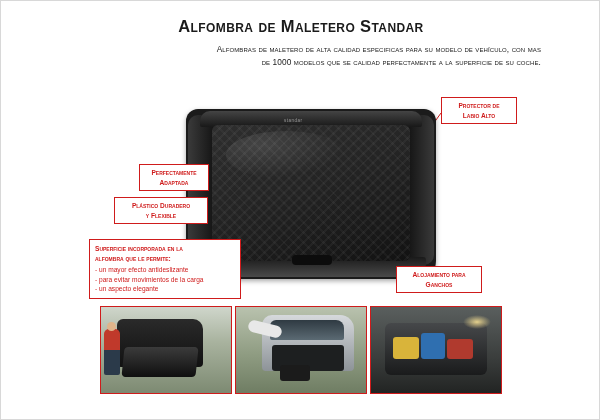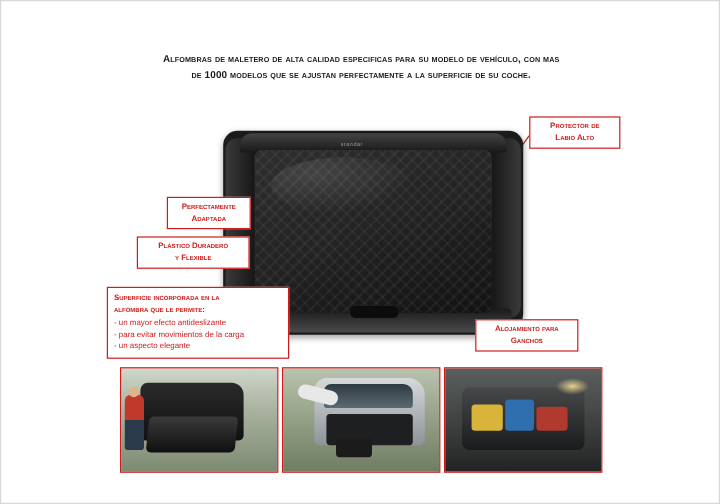--- a/index.html
+++ b/index.html
@@ -33,27 +33,26 @@
     font-weight: bold;
     letter-spacing: 0.4px;
     color: #1a1a1a;
     font-variant: small-caps;
   }
   .subtitle {
     position: absolute;
     top: 42px;
     left: 60px;
     width: 480px;
-    text-align: center;
+    text-align: right;
     font-size: 8.3px;
     line-height: 13px;
     color: #1a1a1a;
     font-variant: small-caps;
     letter-spacing: 0.1px;
-    font-weight: bold;
   }
 
   
   .product-photo {
     position: absolute;
     left: 185px;
     top: 108px;
     width: 250px;
     height: 170px;
   }
@@ -287,23 +286,24 @@
   .pc-light {
     position: absolute; left: 92px; top: 8px; width: 28px; height: 14px;
     background: radial-gradient(ellipse at center, rgba(255,230,150,0.85), rgba(255,230,150,0) 70%);
   }
 </style>
 </head>
 <body>
 
 <div id="page">
 
+  <div class="title">Alfombra de Maletero Standar</div>
   <div class="subtitle">
     <div>Alfombras de maletero de alta calidad especificas para su modelo de vehículo, con mas</div>
-    <div>de 1000 modelos que se ajustan perfectamente a la superficie de su coche.</div>
+    <div>de 1000 modelos que se calidad perfectamente a la superficie de su coche.</div>
   </div>
 
   <svg class="svg-lines">
     <line x1="208" y1="172" x2="248" y2="150" stroke="#cf1b1b" stroke-width="1"></line>
     <line x1="207" y1="205" x2="243" y2="196" stroke="#cf1b1b" stroke-width="1"></line>
     <line x1="440" y1="112" x2="420" y2="140" stroke="#cf1b1b" stroke-width="1"></line>
     <line x1="240" y1="252" x2="320" y2="190" stroke="#cf1b1b" stroke-width="1"></line>
     <line x1="395" y1="274" x2="352" y2="258" stroke="#cf1b1b" stroke-width="1"></line>
   </svg>
   <div class="dot" style="left:246px; top:147px;"></div>

